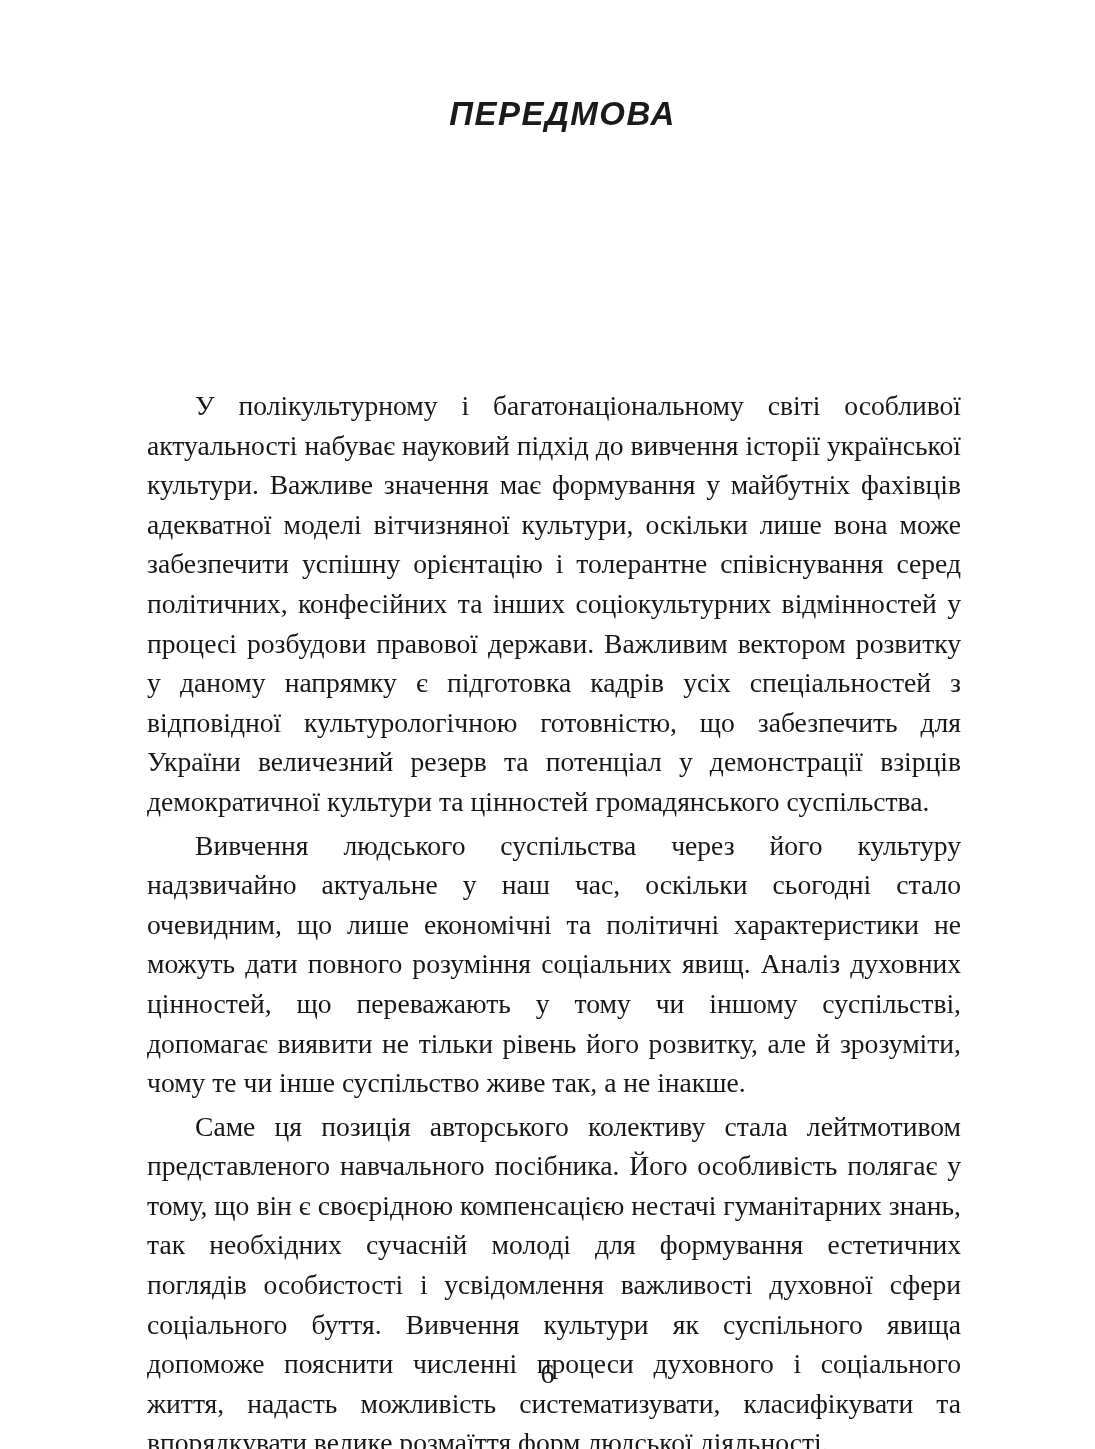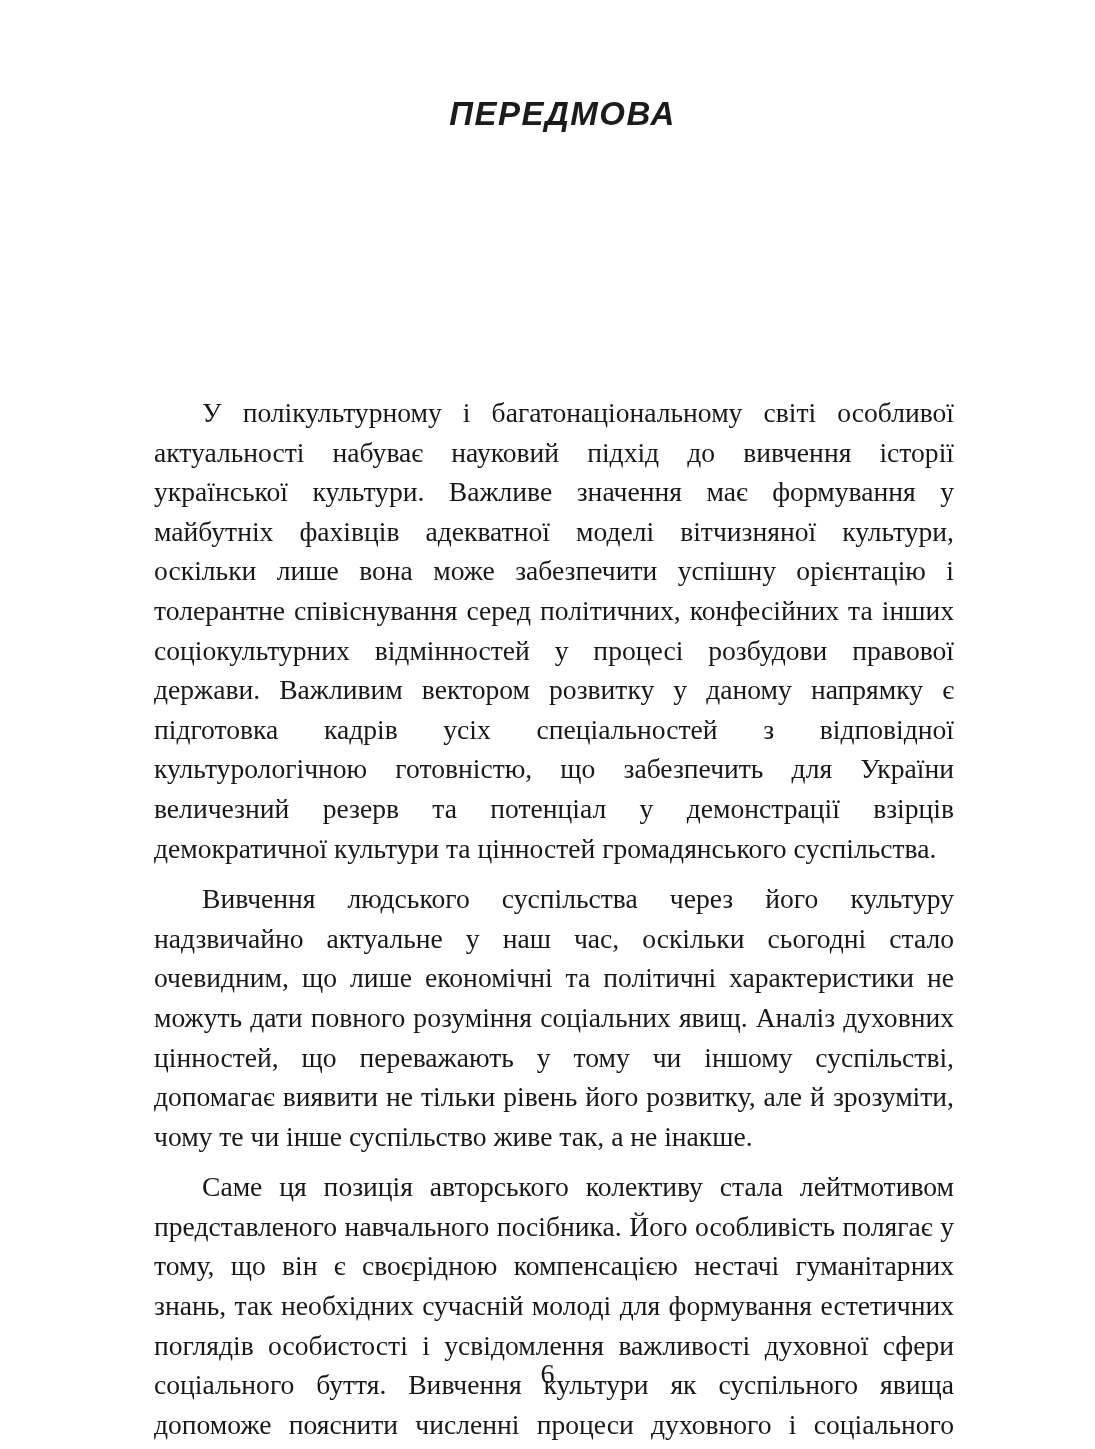--- a/index.html
+++ b/index.html
@@ -45,21 +45,21 @@
     font-size: 27.6px;
     line-height: 39.6px;
     color: #16181a;
     text-align: justify;
     text-justify: inter-word;
     -webkit-hyphens: none;
     hyphens: none;
   }
 
   .text-body p {
-    margin: 11px;
+    margin: 4px;
     text-indent: 48px;
     text-align: justify;
   }
 
   
   .text-body p:last-child {
     margin-bottom: 0;
   }
 
   

